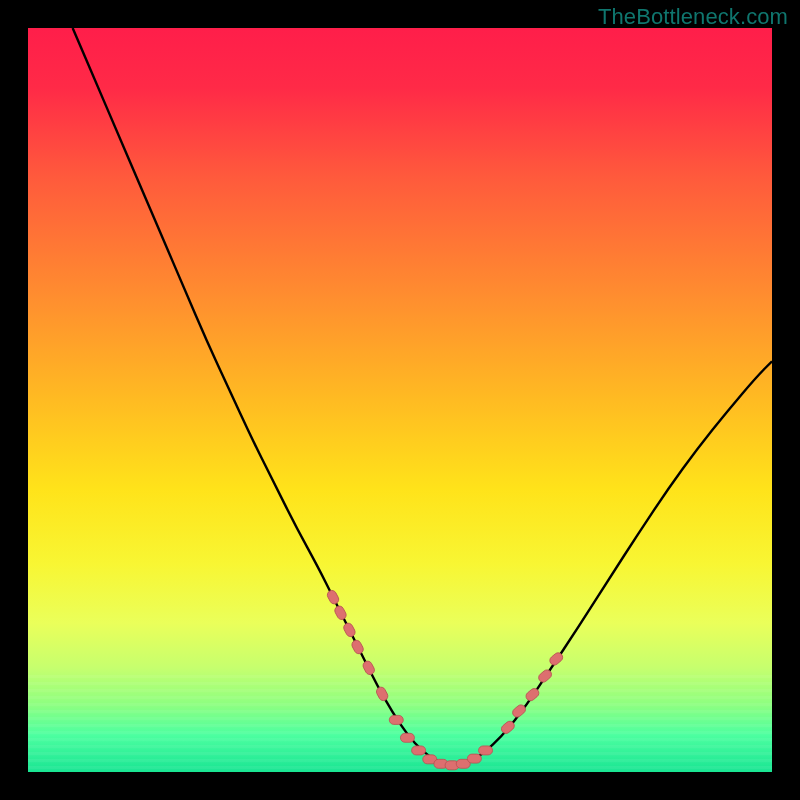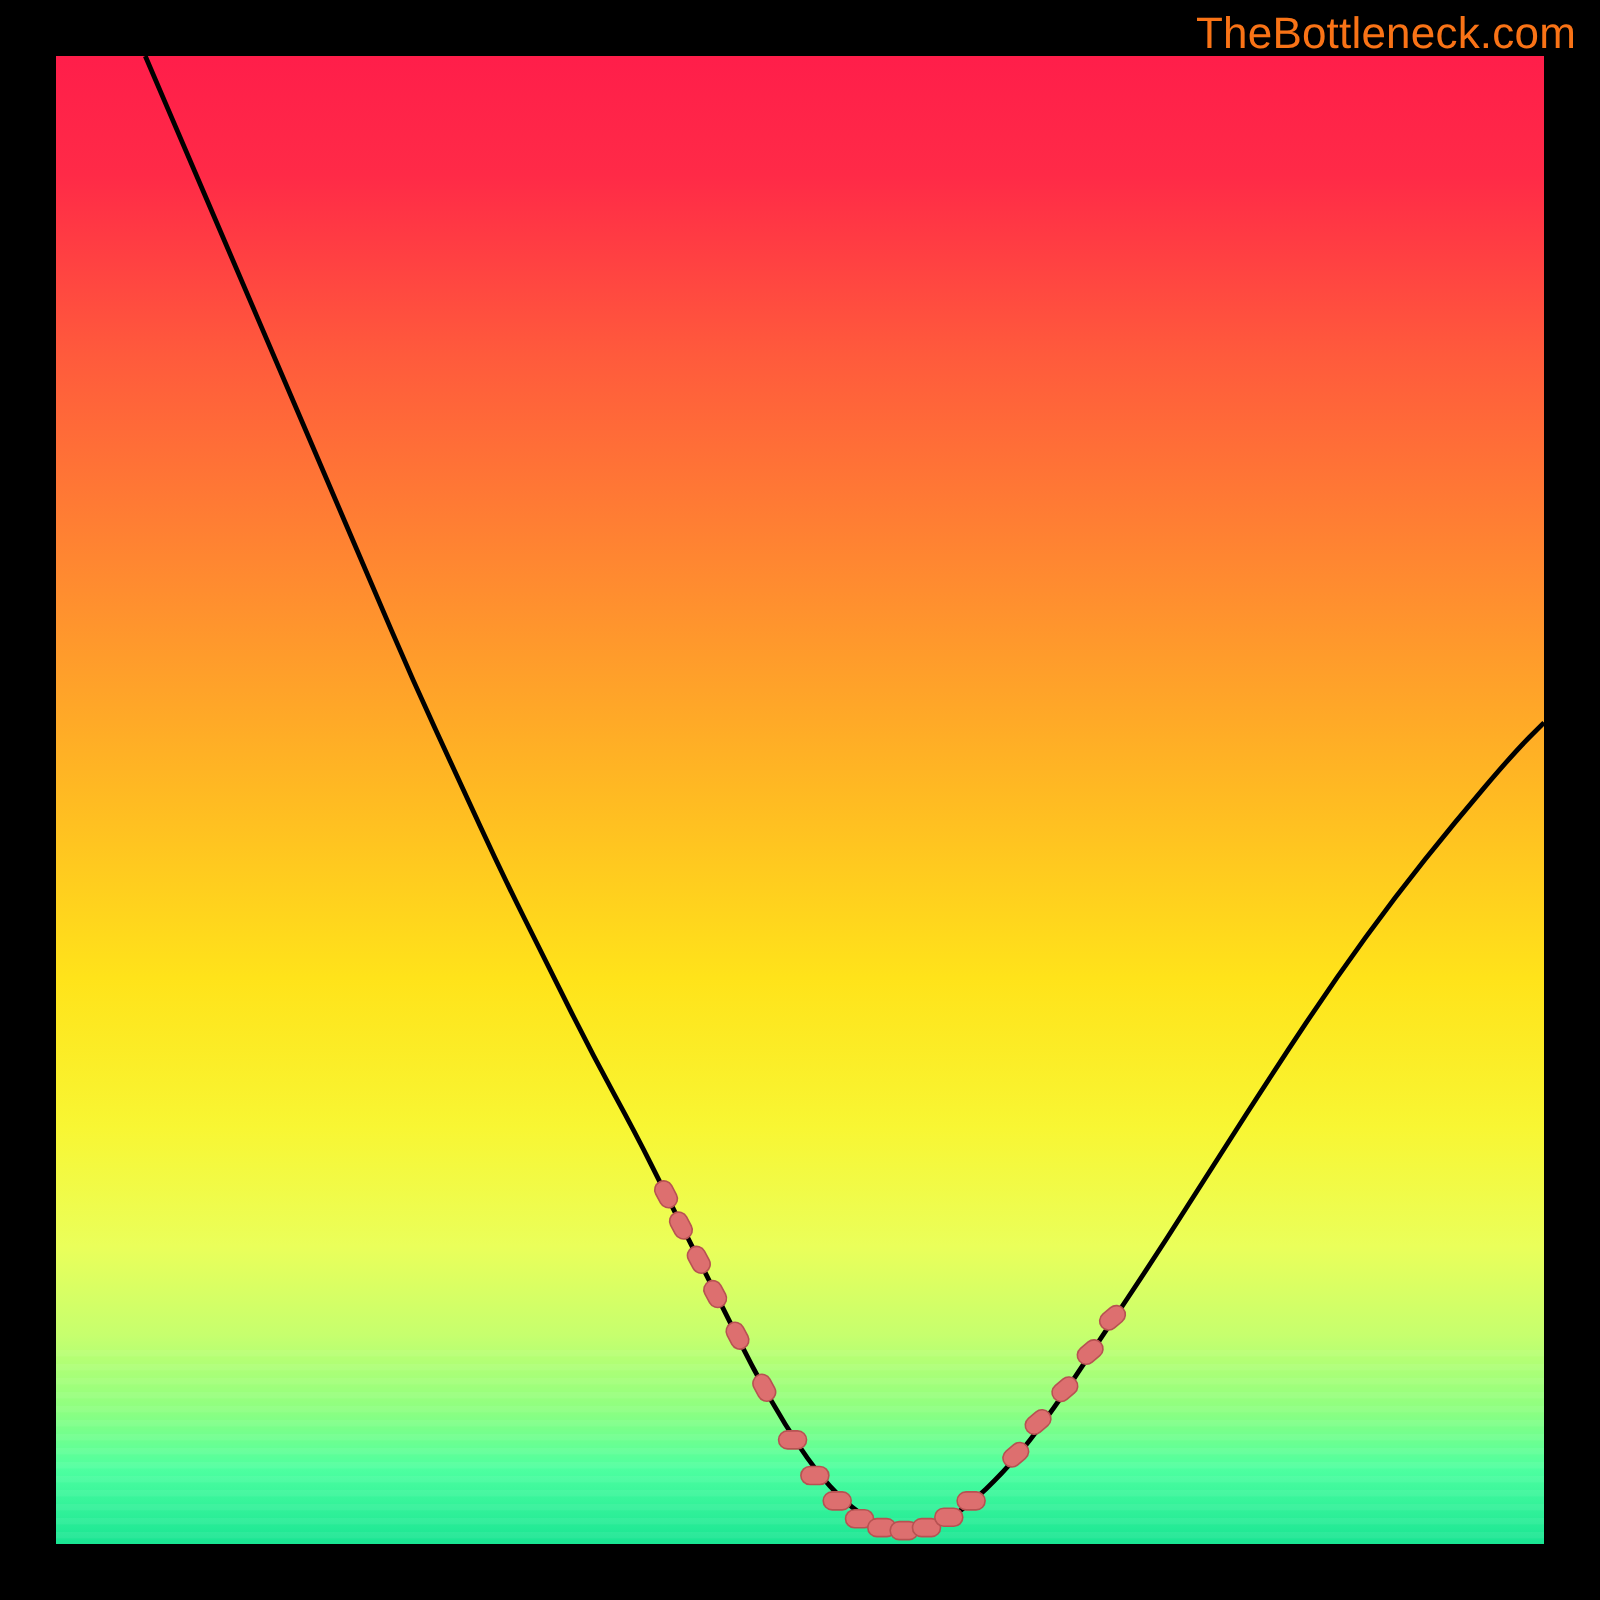--- a/index.html
+++ b/index.html
@@ -25,21 +25,21 @@
     top: 0;
     width: 744px;
     height: 744px;
   }
   .watermark {
     position: absolute;
     top: 4px;
     right: 12px;
     font-size: 22px;
     font-weight: 500;
-    color: #f97316;
+    color: #0f766e;
     letter-spacing: 0.1px;
   }
 </style>
 </head>
 <body>
 
 <div class="frame">
   <svg class="plot-area" viewBox="0 0 744 744" width="744" height="744" preserveAspectRatio="none">
     <defs>
       <linearGradient id="bgGrad" x1="0" y1="0" x2="0" y2="1">

